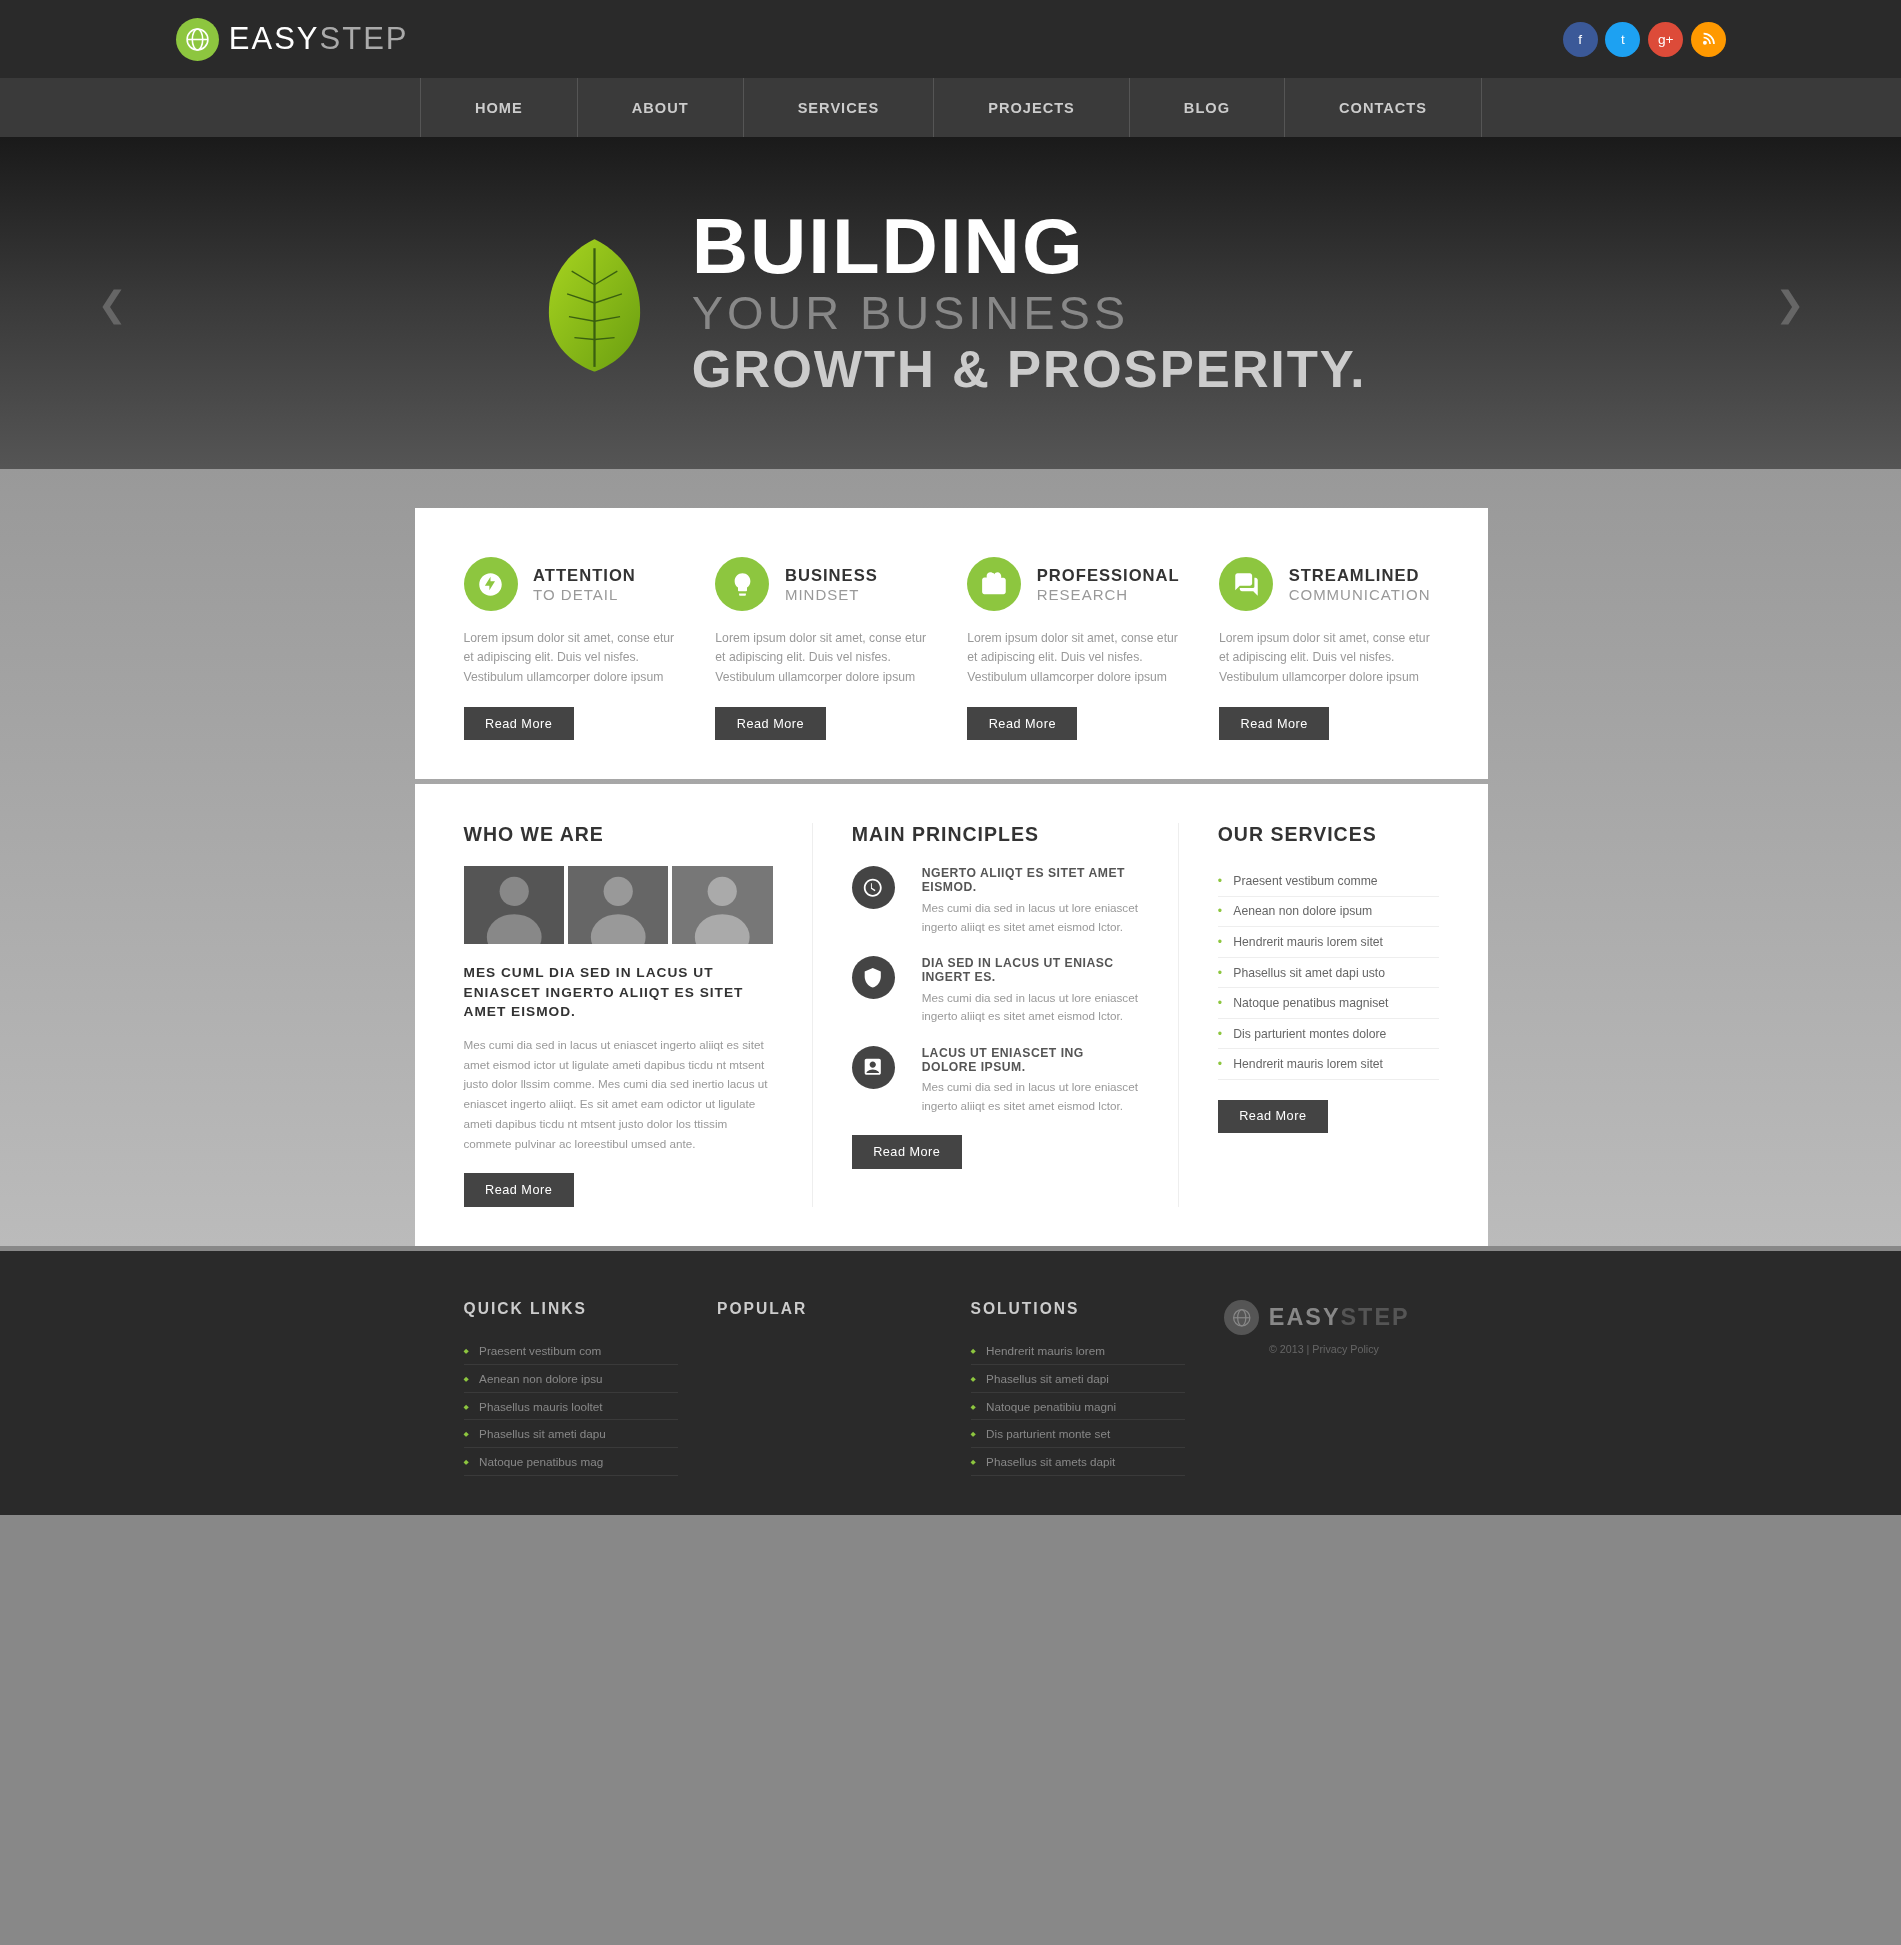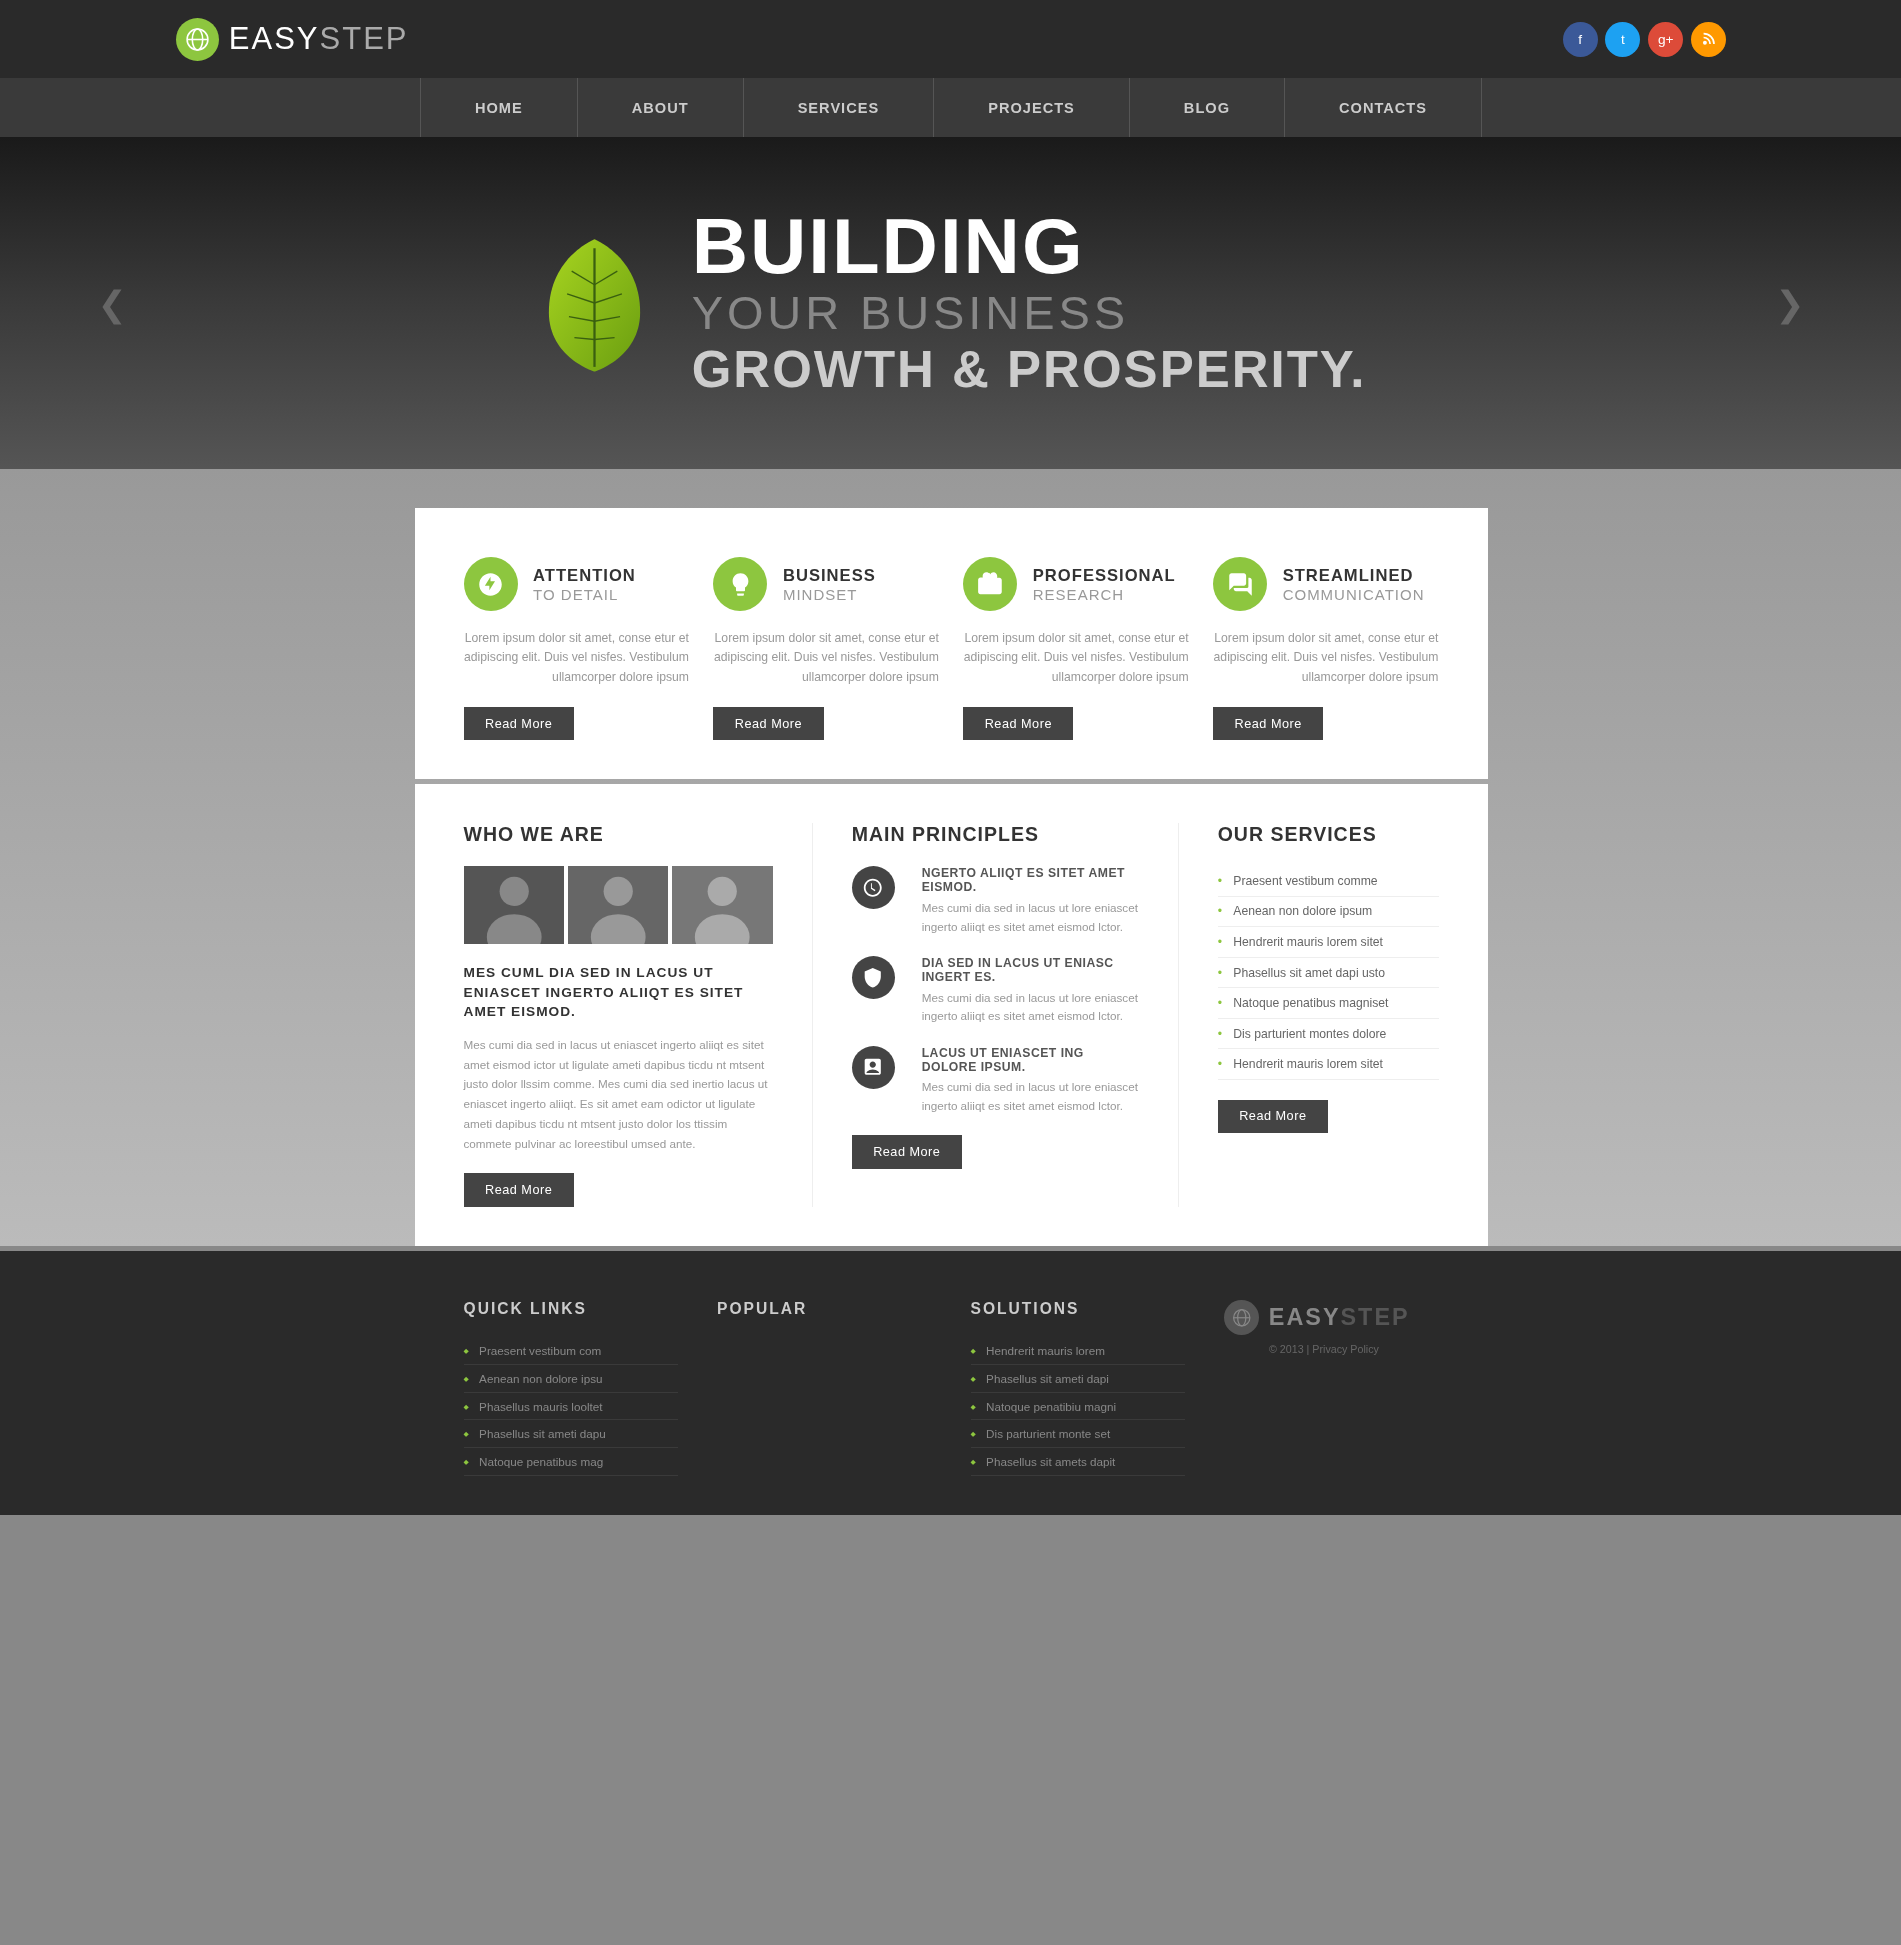--- a/index.html
+++ b/index.html
@@ -142,21 +142,21 @@
       padding: 39px 0 0 0;
     }
 
     
     .features-section {
       background: white;
       margin: 0 auto;
       max-width: 1073px;
       padding: 49px 49px 39px 49px;
       display: flex;
-      gap: 0;
+      gap: 8px;
       justify-content: space-between;
     }
     .feature-item {
       flex: 1;
       padding: 0 24.4px 0 0;
     }
     .feature-item:last-child { padding-right: 0; }
     .feature-header {
       display: flex;
       align-items: center;
@@ -189,21 +189,20 @@
       font-size: 15px;
       color: #999;
       text-transform: uppercase;
       letter-spacing: 1px;
     }
     .feature-text {
       font-size: 12.2px;
       color: #999;
       line-height: 1.6;
       margin-bottom: 19.5px;
-      text-align: right;
     }
     .read-more-btn {
       background: #444;
       color: white;
       border: none;
       padding: 9.8px 21.5px;
       font-size: 12.7px;
       cursor: pointer;
       text-transform: none;
       letter-spacing: 0.5px;

